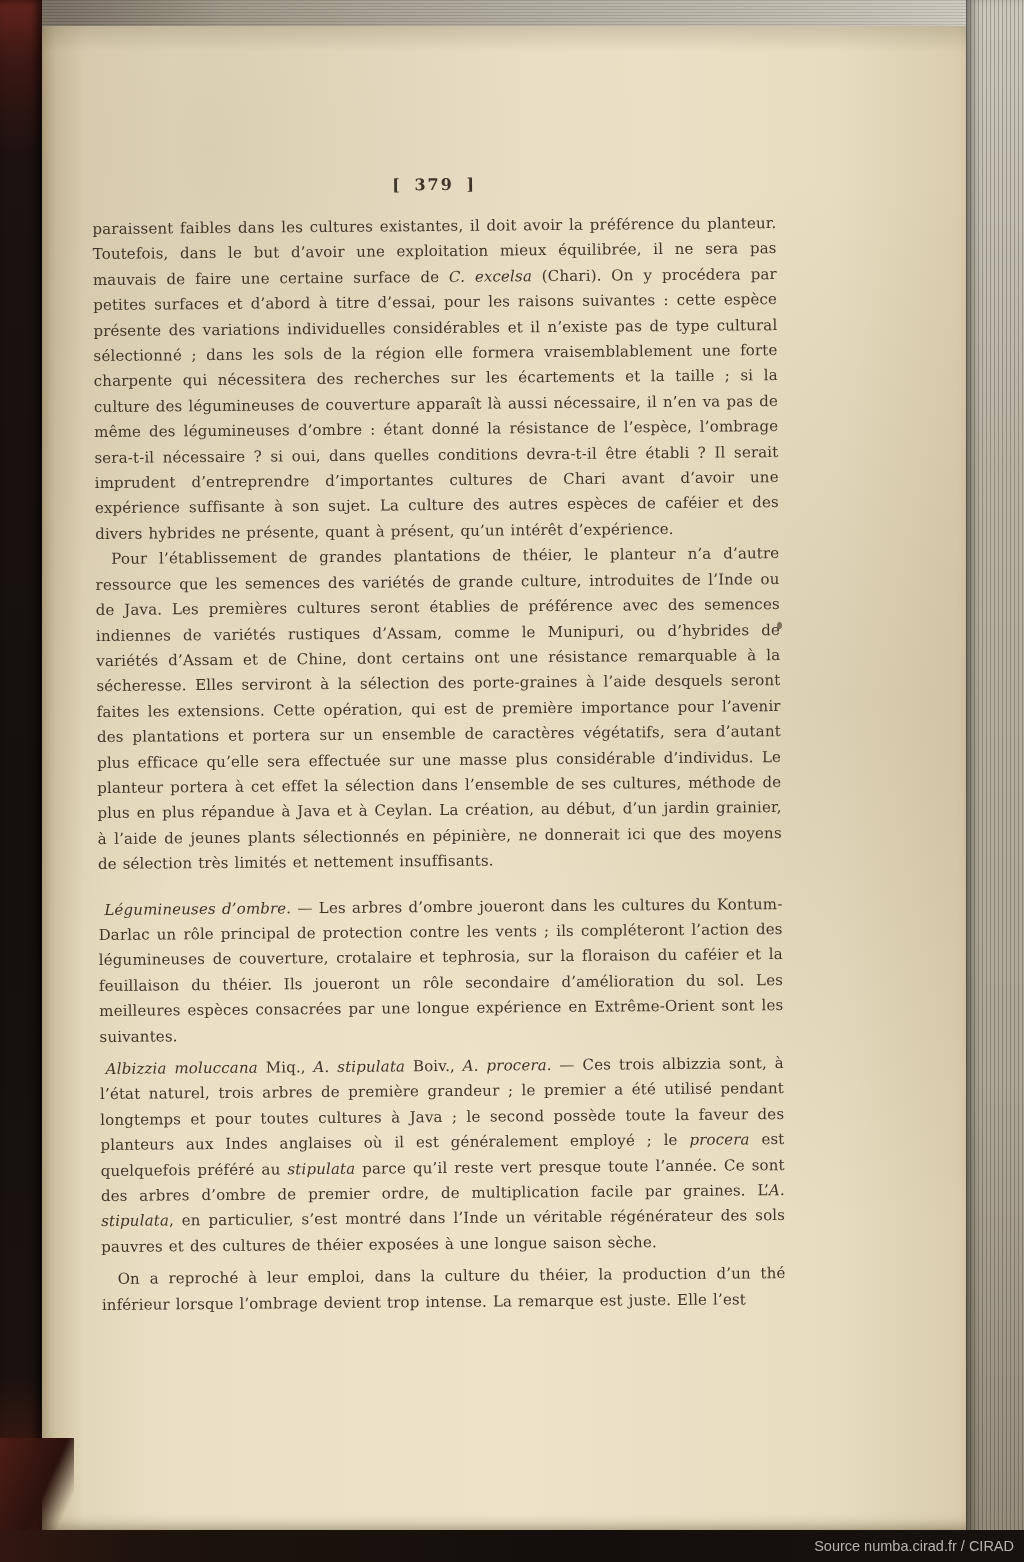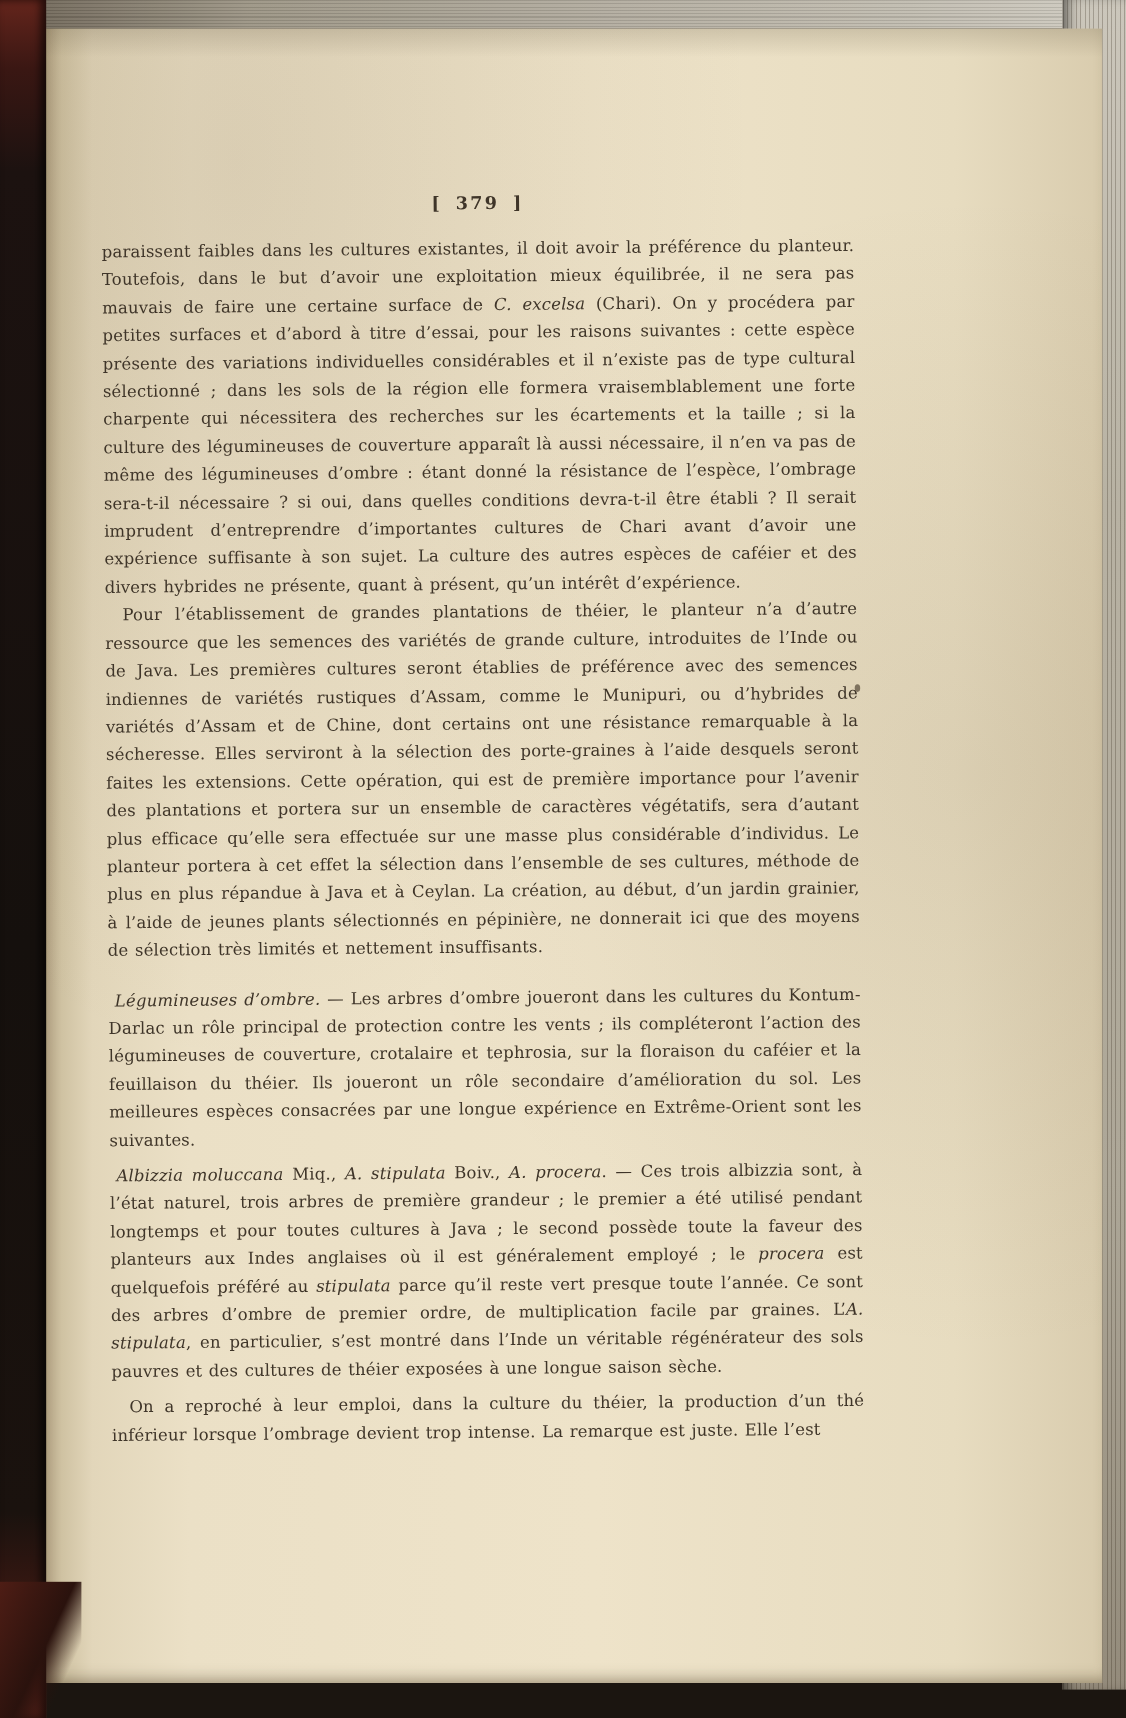--- a/index.html
+++ b/index.html
@@ -37,21 +37,20 @@
   
   .page {
     position: absolute; left: 42px; top: 26px; width: 924px; height: 1504px;
     background:
       radial-gradient(ellipse at 18% 8%, rgba(110,90,60,0.14), transparent 42%),
       radial-gradient(ellipse at 88% 45%, rgba(110,90,60,0.10), transparent 45%),
       linear-gradient(180deg, rgba(90,80,60,0.20) 0, rgba(90,80,60,0) 26px),
       linear-gradient(90deg, #b3a384 0px, #cfc2a2 14px, #e2d6ba 42px,
         var(--paper, #ebe0c6) 130px, #eee3c9 52%, #e7dcc0 86%, #d9ccae 100%);
     box-shadow: inset 0 -10px 14px -8px rgba(80,65,40,0.55);
-    padding-left: 36px;
   }
   .text-block {
     position: absolute; left: 50px; top: 152px; width: 684px;
     transform: rotate(-0.5deg);
     transform-origin: top left;
     color: var(--ink, #3f3529);
   }
   .page-number {
     text-align: center;
     font-size: 16px;
@@ -112,13 +111,16 @@
           <p class="para indent-sm gap-lg"><span class="it">Légumineuses d’ombre.</span><span> — Les arbres d’ombre joueront dans les cultures du Kontum-Darlac un rôle principal de protection contre les vents ; ils compléteront l’action des légumineuses de couverture, crotalaire et tephrosia, sur la floraison du caféier et la feuillaison du théier. Ils joueront un rôle secondaire d’amélioration du sol. Les meilleures espèces consacrées par une longue expérience en Extrême-Orient sont les suivantes.</span></p>
           <p class="para indent-sm gap-sm"><span class="it">Albizzia moluccana</span><span> Miq., </span><span class="it">A. stipulata</span><span> Boiv., </span><span class="it">A. procera</span><span>. — Ces trois albizzia sont, à l’état naturel, trois arbres de première grandeur ; le premier a été utilisé pendant longtemps et pour toutes cultures à Java ; le second possède toute la faveur des planteurs aux Indes anglaises où il est généralement employé ; le </span><span class="it">procera</span><span> est quelquefois préféré au </span><span class="it">stipulata</span><span> parce qu’il reste vert presque toute l’année. Ce sont des arbres d’ombre de premier ordre, de multiplication facile par graines. L’</span><span class="it">A. stipulata</span><span>, en particulier, s’est montré dans l’Inde un véritable régénérateur des sols pauvres et des cultures de théier exposées à une longue saison sèche.</span></p>
           <p class="para indent-lg gap-sm"><span>On a reproché à leur emploi, dans la culture du théier, la production d’un thé inférieur lorsque l’ombrage devient trop intense. La remarque est juste. Elle l’est</span></p>
         </div>
     </div>
     <div class="speck"></div>
   </div>
 
   <div class="cover-corner"></div>
 
+  <div class="bottom-bar">
+    <span>Source numba.cirad.fr / CIRAD</span>
+  </div>
 </div>
 
 </body></html>

